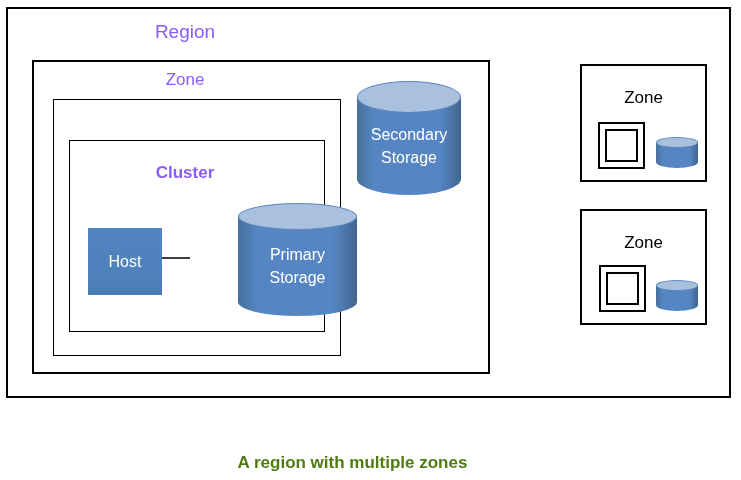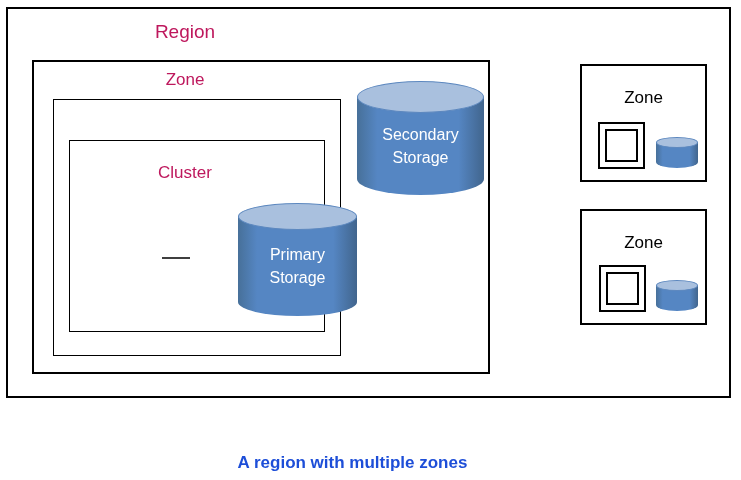--- a/index.html
+++ b/index.html
@@ -25,29 +25,29 @@
   .region-box  { left: 6px;   top: 7px;   width: 725px; height: 391px; }
   .zone-box    { left: 32px;  top: 60px;  width: 458px; height: 314px; }
   .pod-box     { left: 53px;  top: 99px;  width: 288px; height: 257px; border-width: 1.5px; }
   .cluster-box { left: 69px;  top: 140px; width: 256px; height: 192px; border-width: 1.5px; }
   .szone-top-box    { left: 580px; top: 64px;  width: 127px; height: 118px; }
   .szone-bottom-box { left: 580px; top: 209px; width: 127px; height: 116px; }
 
   
   .lbl {
     position: absolute;
-    color: #be185d;
+    color: #8b5cf6;
     text-align: center;
     line-height: 20px;
     white-space: nowrap;
   }
   .region-lbl  { left: 125px; top: 22px;  width: 120px; font-size: 19px; }
   .zone-lbl    { left: 125px; top: 70px;  width: 120px; font-size: 17px; }
   .pod-lbl     { left: 125px; top: 108px; width: 120px; font-size: 17px; }
-  .cluster-lbl { left: 125px; top: 163px; width: 120px; font-size: 17px; }
+  .cluster-lbl { left: 125px; top: 163px; width: 120px; font-size: 17px; font-weight: bold; }
   .szone-lbl   { left: 0; right: 0; top: 22px; font-size: 17px; position: absolute; text-align: center; color: #000; }
 
   
   .host {
     position: absolute;
     left: 88px; top: 228px; width: 74px; height: 67px;
     background: linear-gradient(to bottom, #5083bf, #4f81bd 70%, #4a79b1);
     color: #ffffff;
     font-size: 16px;
     display: flex; align-items: center; justify-content: center;
@@ -80,21 +80,21 @@
     color: #ffffff;
     font-size: 16px;
     line-height: 23px;
     text-align: center;
     white-space: pre-line;
   }
   .cyl-primary { left: 190px; top: 203px; width: 119px; height: 113px; margin-left: 48px; }
   .cyl-primary .cyl-top  { height: 27px; }
   .cyl-primary .cyl-body { top: 13px; border-radius: 0 0 50% 50% / 0 0 14px 14px; }
 
-  .cyl-secondary { left: 357px; top: 81px; width: 127px; height: 114px; }
+  .cyl-secondary { left: 357px; top: 81px; width: 104px; height: 114px; }
   .cyl-secondary .cyl-top  { height: 32px; }
   .cyl-secondary .cyl-body { top: 16px; border-radius: 0 0 50% 50% / 0 0 16px 16px; }
 
   .cyl-small { width: 42px; height: 31px; }
   .cyl-small .cyl-top  { height: 11px; }
   .cyl-small .cyl-body { top: 5px; border-radius: 0 0 50% 50% / 0 0 6px 6px; }
   .cyl-small-1 { left: 656px; top: 137px; }
   .cyl-small-2 { left: 656px; top: 280px; }
 
   
@@ -115,39 +115,42 @@
     background: #ffffff;
   }
 
   
   .caption {
     position: absolute;
     left: 0; top: 453px; width: 705px;
     text-align: center;
     font-size: 17px;
     font-weight: bold;
-    color: #1d4ed8;
+    color: #4d7c0f;
   }
 </style>
 </head>
 <body>
 
 <div class="canvas">
 
   <div class="box region-box"></div>
   <div class="lbl region-lbl">Region</div>
 
   <div class="box zone-box"></div>
   <div class="lbl zone-lbl">Zone</div>
 
   <div class="box pod-box"></div>
 
   <div class="box cluster-box"></div>
   <div class="lbl cluster-lbl">Cluster</div>
 
+  <div class="host">
+    <span>Host</span>
+  </div>
 
   <div class="connector"></div>
 
   <div class="cyl cyl-primary">
     <div class="cyl-body">
       <span class="cyl-label">Primary
 Storage</span>
     </div>
     <div class="cyl-top"></div>
   </div>

